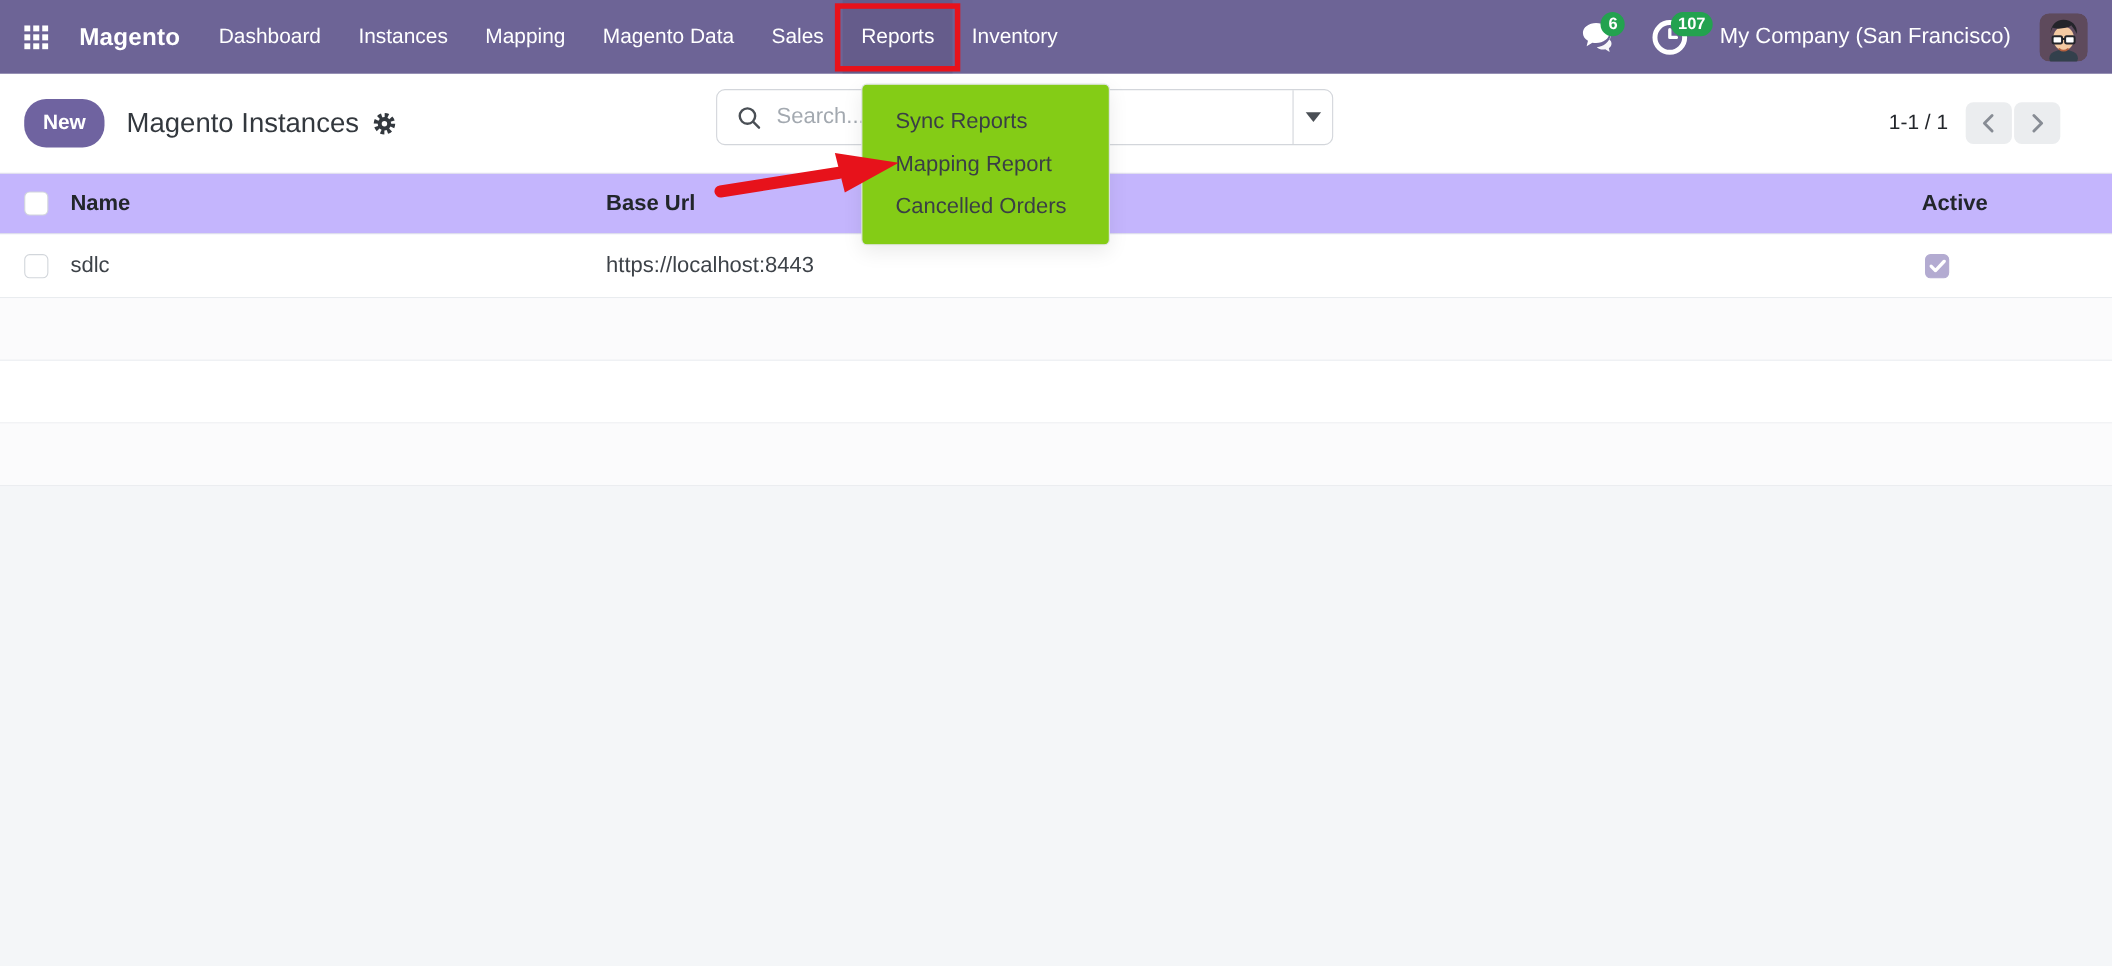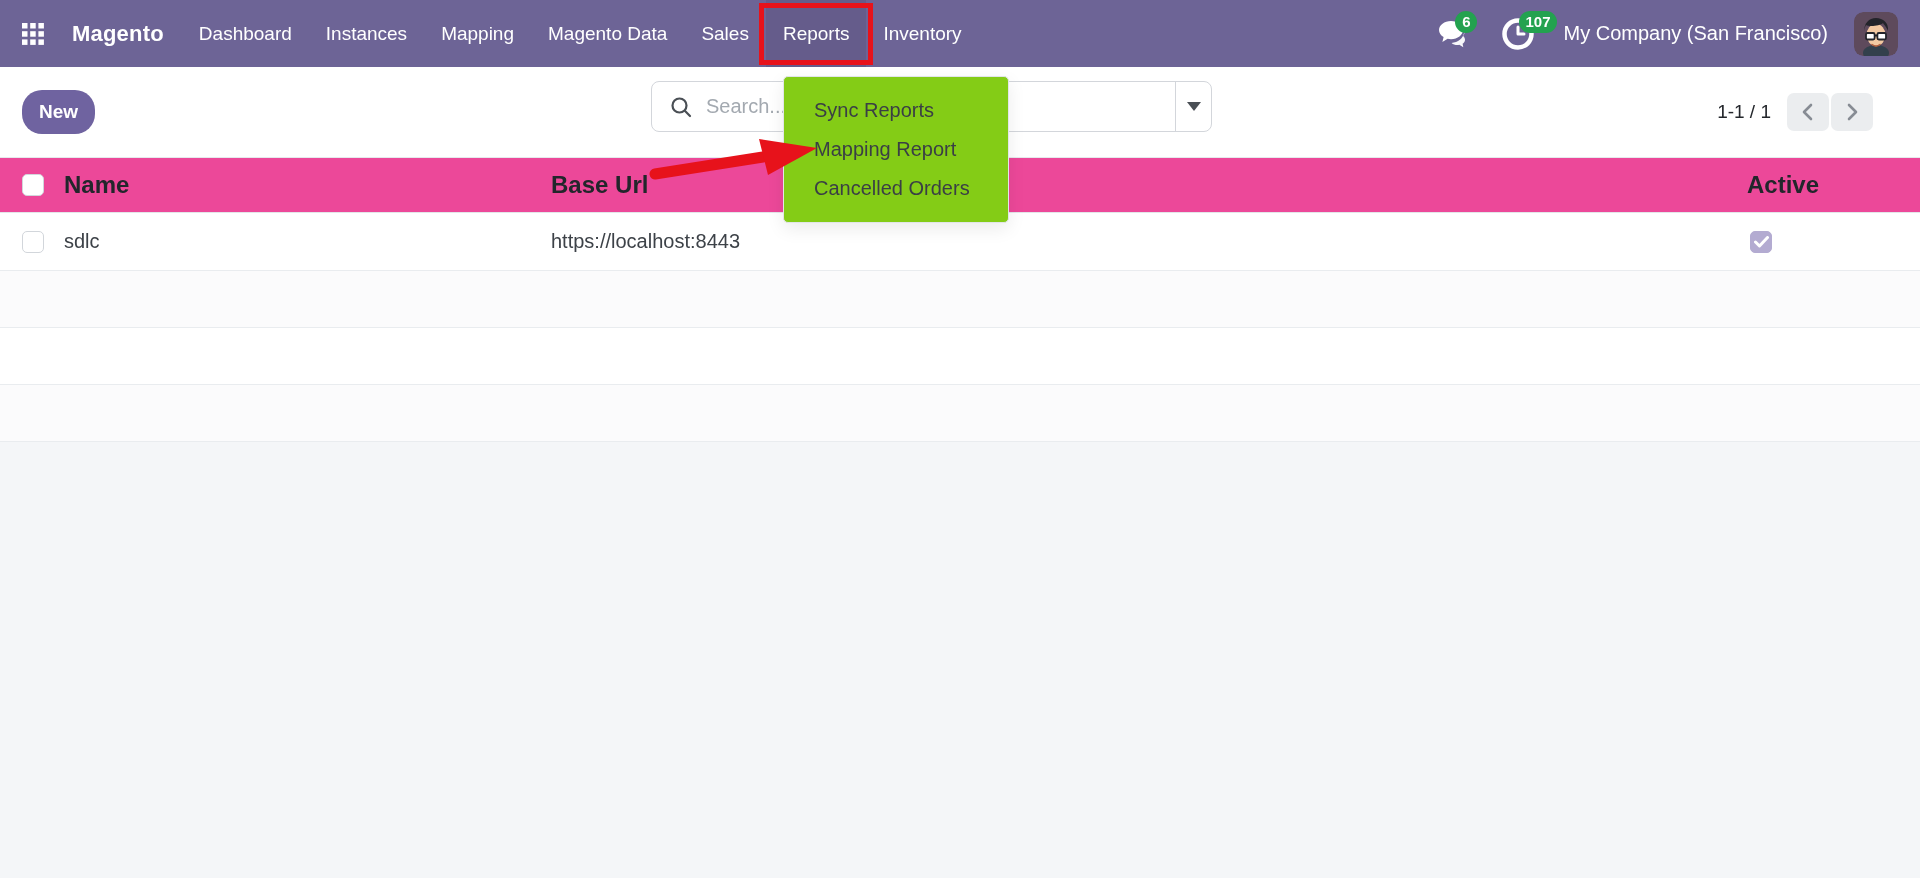--- a/index.html
+++ b/index.html
@@ -65,22 +65,22 @@
   .pager-btns { display:flex; gap:2px; }
   .pager-btn {
     width:42px; height:38px; background:#ebedef; border:none; border-radius:7px;
     display:flex; align-items:center; justify-content:center; cursor:pointer;
   }
 
   
   .list { width:100%; }
   .lrow { display:grid; grid-template-columns:64px 487px 1fr 190px; align-items:center; }
   .lhead {
-    height:56px; background:#ec4899; border-top:1px solid #e6e9ec; border-bottom:1px solid #e3e6e9;
-    font-size:24px; font-weight:700; color:#22262b;
+    height:56px; background:#c4b5fd; border-top:1px solid #e6e9ec; border-bottom:1px solid #e3e6e9;
+    font-size:20px; font-weight:700; color:#22262b;
   }
   .ldata { height:58px; background:#fff; border-bottom:1px solid #e9ecef; font-size:20px; color:#3d4248; }
   .lempty { height:57px; border-bottom:1px solid #e9ecef; }
   .lempty.alt { background:#fbfbfc; }
   .lempty.plain { background:#fff; }
   .cell-check { padding-left:22px; }
   .cell-active-h { padding-left:17px; }
   .cell-active { padding-left:20px; }
   .checkbox {
     width:22px; height:22px; border:1.5px solid #d2d6db; border-radius:5px; background:#fff; cursor:pointer;
@@ -158,20 +158,28 @@
       <rect x="23.4" y="21" width="8.6" height="6.5" rx="1.5" fill="#fff" stroke="#23242a" stroke-width="1.8"></rect>
       <line x1="20.6" y1="23.5" x2="23.4" y2="23.5" stroke="#23242a" stroke-width="1.8"></line>
       <path d="M18 32.5c2.5 2 5.5 2 8 0" fill="none" stroke="#b2603f" stroke-width="1.6" stroke-linecap="round"></path>
     </svg>
   </div>
 </header>
 
 <section class="control-panel">
   <div class="cp-left">
     <button class="btn-new">New</button>
+    <div class="page-title">
+      <span>Magento Instances</span>
+      <svg class="gear" viewBox="0 0 24 24">
+        <circle cx="12" cy="12" r="7.2" fill="none" stroke="#33383e" stroke-width="6" stroke-dasharray="3.1 2.55"></circle>
+        <circle cx="12" cy="12" r="6.4" fill="#33383e"></circle>
+        <circle cx="12" cy="12" r="2.6" fill="#ffffff"></circle>
+      </svg>
+    </div>
   </div>
 
   <div class="search-box">
     <svg class="mag" width="22" height="22" viewBox="0 0 22 22">
       <circle cx="9.5" cy="9.5" r="7" fill="none" stroke="#4a4f55" stroke-width="2.2"></circle>
       <line x1="14.8" y1="14.8" x2="20" y2="20" stroke="#4a4f55" stroke-width="2.2" stroke-linecap="round"></line>
     </svg>
     <input class="search-input" type="text" placeholder="Search..." style="">
     <div class="search-toggle">
       <div class="caret-down"></div>

